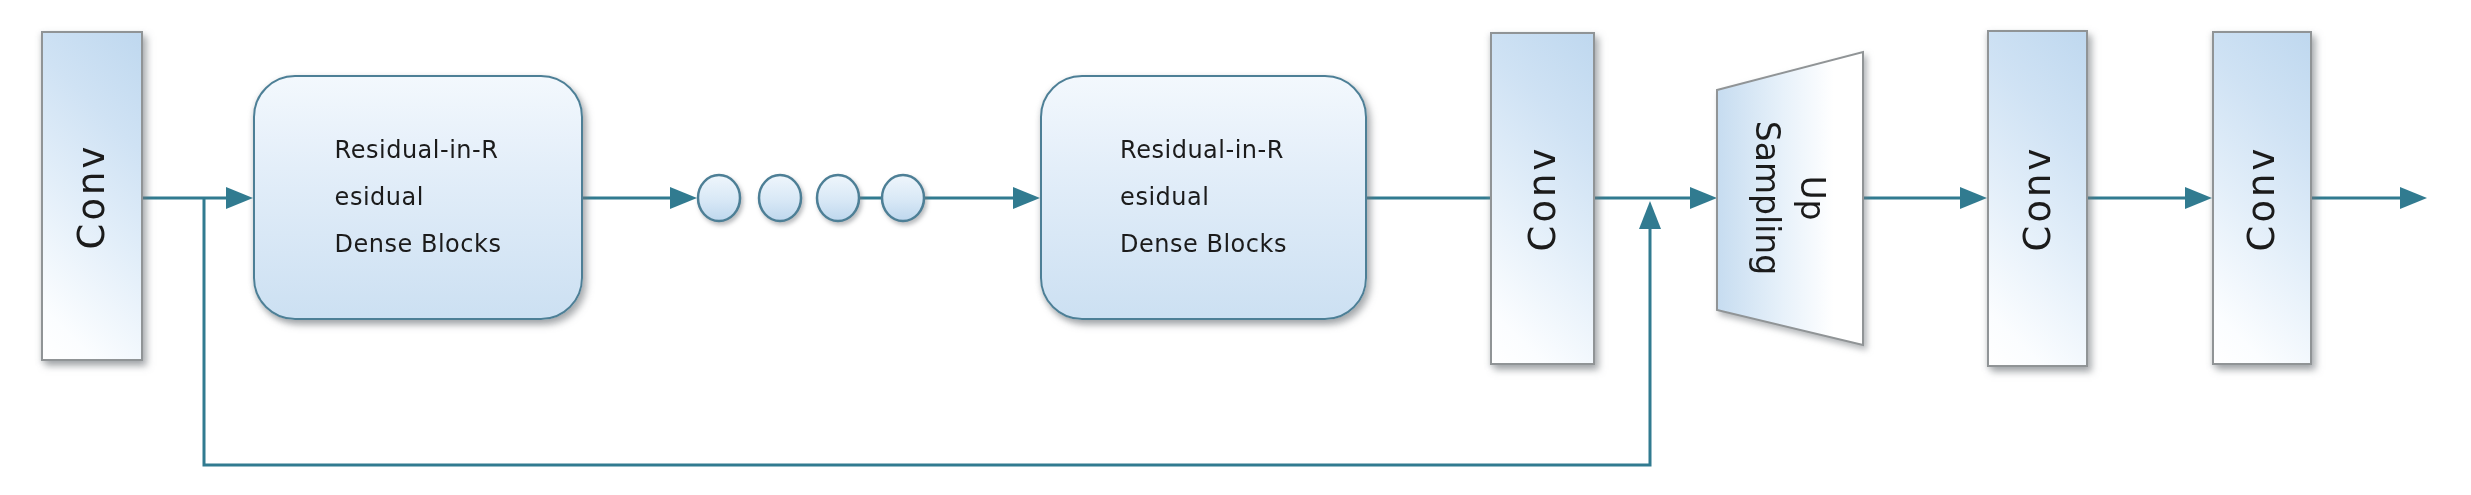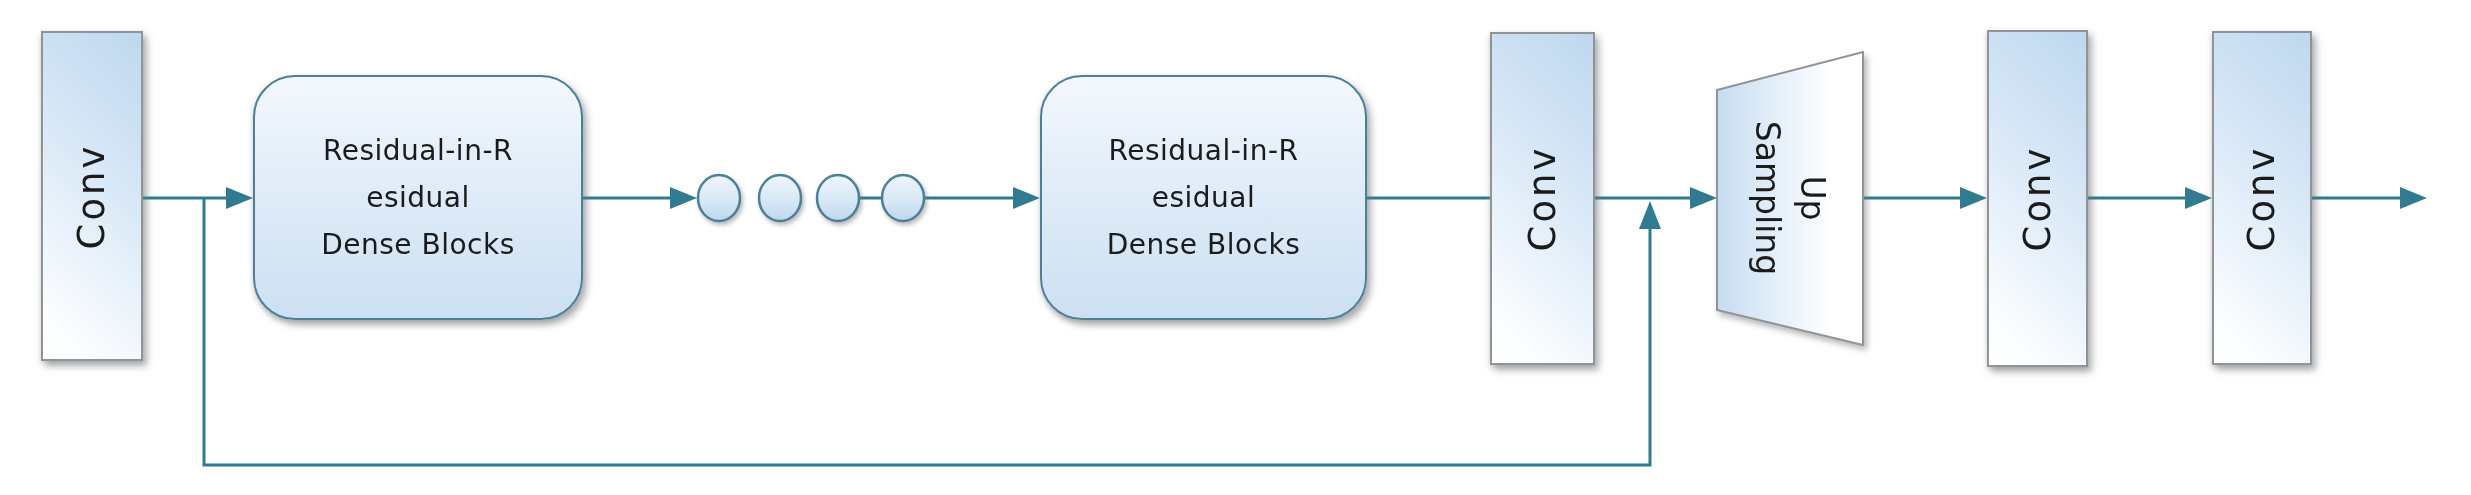--- a/index.html
+++ b/index.html
@@ -31,22 +31,22 @@
     letter-spacing:3px;
   }
   .rrdb{
     border:2px solid #4d7f96;
     border-radius:42px;
     background:linear-gradient(180deg,#f3f8fd 0%,#e3eef9 38%,#cce0f2 100%);
     box-shadow:4px 5px 7px rgba(110,115,120,0.55), -1px 2px 5px rgba(150,155,160,0.30);
   }
   .rrdb .block-label{
     white-space:pre-line;
-    text-align:center;
-    font-size:28px;
+    text-align:left;
+    font-size:24px;
     line-height:47px;
     letter-spacing:0.5px;
   }
   .trap-label{
     position:absolute;
     left:1690px;top:138px;width:200px;height:120px;
     display:flex;align-items:center;justify-content:center;
     transform:rotate(90deg);
     white-space:pre-line;
     text-align:center;

